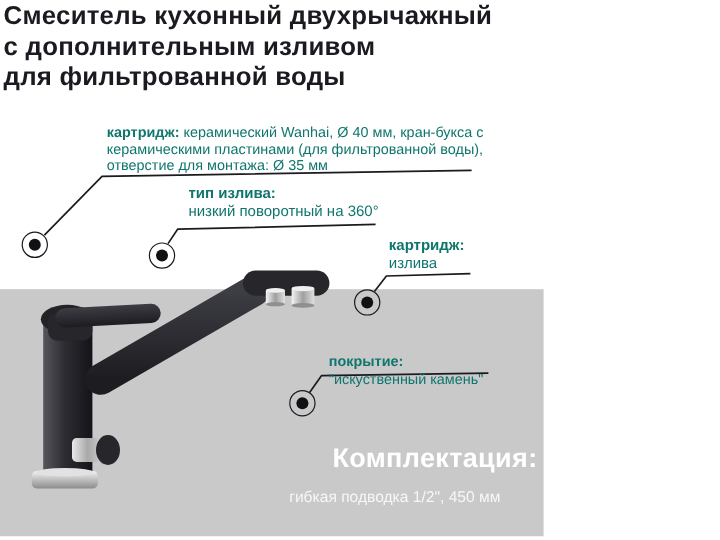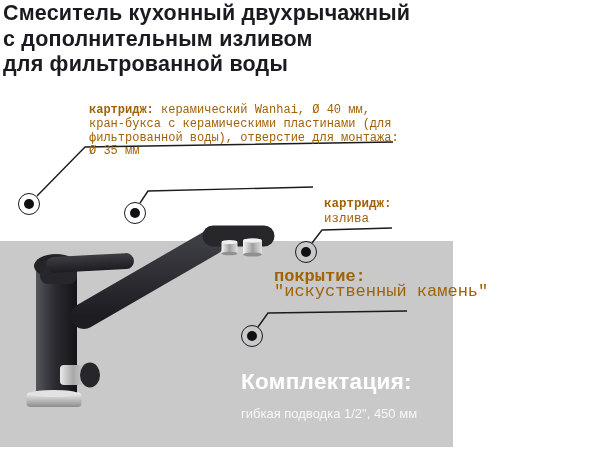--- a/index.html
+++ b/index.html
@@ -11,29 +11,29 @@
   .panel-gray{
     position:absolute;left:0;top:241px;width:453px;height:209px;
     background:#c9c9c9;z-index:1;
   }
   svg.overlay{position:absolute;left:0;top:0;z-index:2;pointer-events:none;}
   .page-title{
     position:absolute;left:3px;top:1px;z-index:3;
     font-size:21.5px;font-weight:bold;line-height:25.6px;
     white-space:pre-line;color:#1a1a20;letter-spacing:0.2px;
   }
-  .callout{position:absolute;z-index:3;color:#a16207;font-family:Liberation Mono, monospace;}
+  .callout{position:absolute;z-index:3;color:#0f766e;}
   .callout b{font-weight:bold;}
   .callout .lbl{display:block;font-weight:bold;}
   .co-cartridge{left:89px;top:92px;width:324px;font-size:12px;line-height:13.8px;}
   .co-spout{left:157px;top:154px;font-size:12.5px;line-height:14.5px;}
   .co-material{left:324px;top:197px;font-size:12.5px;line-height:14.5px;}
-  .co-coating{left:274px;top:270px;font-size:17px;line-height:14.5px;}
+  .co-coating{left:274px;top:294px;font-size:12px;line-height:14.5px;}
   .package{position:absolute;left:241px;top:369px;z-index:3;color:#ffffff;}
-  .package .pk-head{font-size:22.5px;font-weight:bold;letter-spacing:0.3px;}
+  .package .pk-head{font-size:22.5px;font-weight:bold;letter-spacing:0.3px;margin-left:36px;}
   .package .pk-text{margin-top:11px;font-size:13px;color:rgba(255,255,255,0.85);}
   .dot{
     position:absolute;z-index:4;width:22px;height:22px;box-sizing:border-box;
     border:1.8px solid #1a1a20;border-radius:50%;
     display:flex;align-items:center;justify-content:center;background:transparent;
   }
   .dot i{display:block;width:10px;height:10px;border-radius:50%;background:#111114;}
   .dot-1{left:18px;top:193px;}
   .dot-2{left:124px;top:202px;}
   .dot-3{left:295px;top:241px;}
@@ -110,20 +110,24 @@
       <ellipse cx="86" cy="375" rx="4" ry="12" fill="#b5b5b5"></ellipse>
       <ellipse cx="90" cy="375" rx="10" ry="12.5" fill="#26262b"></ellipse>
 
       <rect x="26.5" y="392.5" width="55" height="14.5" rx="4" fill="url(#gChromeV)"></rect>
       <ellipse cx="54" cy="393.5" rx="24" ry="3.5" fill="#e2e2e2"></ellipse>
     </g>
   </svg>
 
   <p class="callout co-cartridge"><b>картридж:</b><span> керамический Wanhai, Ø 40 мм, кран-букса с керамическими пластинами (для фильтрованной воды), отверстие для монтажа: Ø 35 мм</span></p>
 
+  <div class="callout co-spout">
+    <span class="lbl">тип излива:</span>
+    <span>низкий поворотный на 360°</span>
+  </div>
 
   <div class="callout co-material">
     <span class="lbl">картридж:</span>
     <span>излива</span>
   </div>
 
   <div class="callout co-coating">
     <span class="lbl">покрытие:</span>
     <span>"искуственный камень"</span>
   </div>

